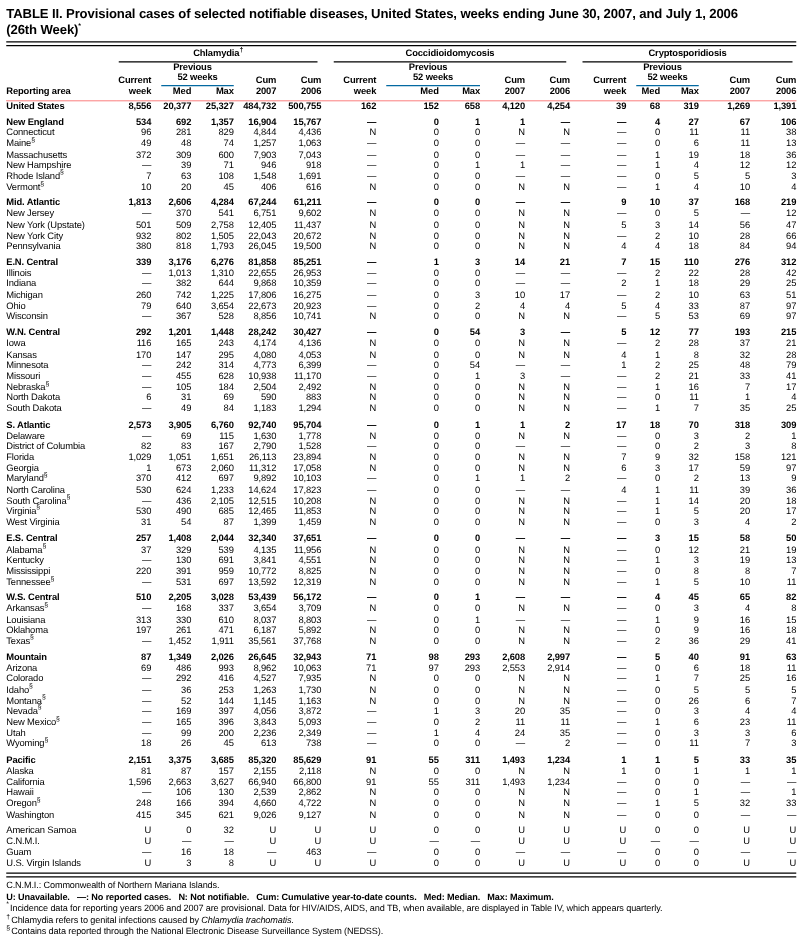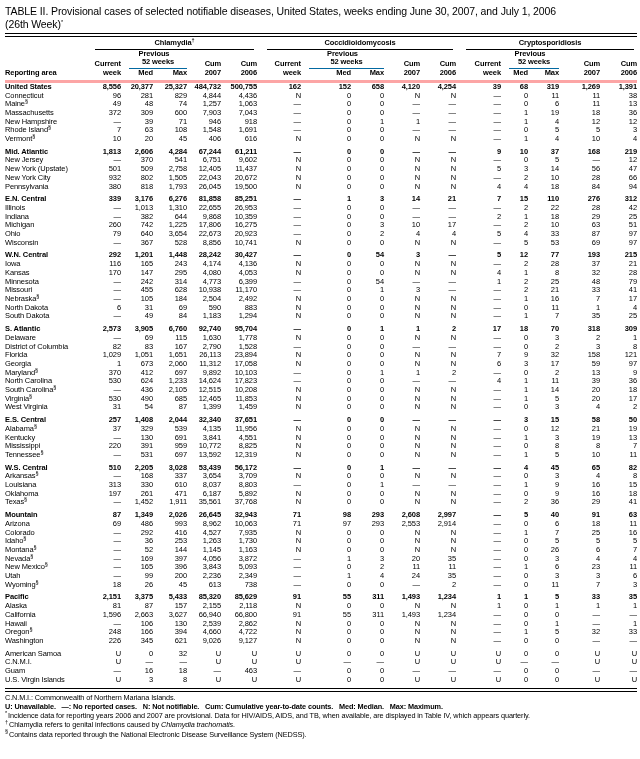--- a/index.html
+++ b/index.html
@@ -1,30 +1,30 @@
 <!DOCTYPE html>
 <html><head>
 <meta charset="utf-8">
 <style>
   html,body { margin:0; padding:0; background:#ffffff; }
   body { width:640px; font-family:"Liberation Sans", sans-serif; color:#000; }
   .page { padding:5px 3px 4px 5px; }
-  .title { font-size:10.5px; font-weight:normal; line-height:12.5px; letter-spacing:-0.1px; }
+  .title { font-size:10.5px; font-weight:bold; line-height:12.5px; letter-spacing:-0.1px; }
   .double-rule { border-top:1px solid #000; border-bottom:1px solid #000; height:2px; margin-top:3px; }
   table { border-collapse:collapse; table-layout:fixed; width:632px; margin-top:2px; }
   th, td { padding:0; white-space:nowrap; overflow:visible; font-size:7.5px; line-height:8.7px; letter-spacing:-0.1px; }
   thead th { font-weight:bold; text-align:right; vertical-align:bottom; }
   thead th.lt { text-align:left; }
   .dz { text-align:center; }
   .dz div { border-bottom:1px solid #000; padding-bottom:1px; margin:0 3px 0 10px; }
   .dz.first div { margin-left:2px; }
   .prev { text-align:center; }
   .w52 { text-align:center; }
   .w52 div { border-bottom:1px solid #0369a1; margin:0 0 0 8px; padding-bottom:1px; }
-  tr.hr4 th { border-bottom:3px solid #fca5a5; padding-bottom:2px; }
+  tr.hr4 th { border-bottom:1px solid #fca5a5; padding-bottom:2px; }
   tbody td { text-align:right; }
   tbody td.area { text-align:left; }
   tr.total td, tr.region td { font-weight:bold; }
   tr.gap td { padding-top:4px; }
   tbody tr.first-body td { padding-top:0; }
   sup { font-size:5.5px; line-height:0; vertical-align:super; }
   .footnotes { margin-top:1px; font-size:7.3px; line-height:9.3px; letter-spacing:-0.1px; }
   .legend { white-space:pre-wrap;font-weight:bold; }
   .fn sup { margin-right:1px; }
 </style>
@@ -139,20 +139,38 @@
           <td>152</td>
           <td>658</td>
           <td>4,120</td>
           <td>4,254</td>
           <td>39</td>
           <td>68</td>
           <td>319</td>
           <td>1,269</td>
           <td>1,391</td>
         </tr>
+        <tr class="region gap">
+          <td class="area">New England</td>
+          <td>534</td>
+          <td>692</td>
+          <td>1,357</td>
+          <td>16,904</td>
+          <td>15,767</td>
+          <td>—</td>
+          <td>0</td>
+          <td>1</td>
+          <td>1</td>
+          <td>—</td>
+          <td>—</td>
+          <td>4</td>
+          <td>27</td>
+          <td>67</td>
+          <td>106</td>
+        </tr>
         <tr class="state">
           <td class="area">Connecticut</td>
           <td>96</td>
           <td>281</td>
           <td>829</td>
           <td>4,844</td>
           <td>4,436</td>
           <td>N</td>
           <td>0</td>
           <td>0</td>
@@ -1115,21 +1133,21 @@
           <td>—</td>
           <td>0</td>
           <td>11</td>
           <td>7</td>
           <td>3</td>
         </tr>
         <tr class="region gap">
           <td class="area">Pacific</td>
           <td>2,151</td>
           <td>3,375</td>
-          <td>5,433</td>
+          <td>3,685</td>
           <td>85,320</td>
           <td>85,629</td>
           <td>91</td>
           <td>55</td>
           <td>311</td>
           <td>1,493</td>
           <td>1,234</td>
           <td>1</td>
           <td>1</td>
           <td>5</td>
@@ -1203,21 +1221,21 @@
           <td>N</td>
           <td>N</td>
           <td>—</td>
           <td>1</td>
           <td>5</td>
           <td>32</td>
           <td>33</td>
         </tr>
         <tr class="state">
           <td class="area">Washington</td>
-          <td>226</td>
+          <td>415</td>
           <td>345</td>
           <td>621</td>
           <td>9,026</td>
           <td>9,127</td>
           <td>N</td>
           <td>0</td>
           <td>0</td>
           <td>N</td>
           <td>N</td>
           <td>—</td>

